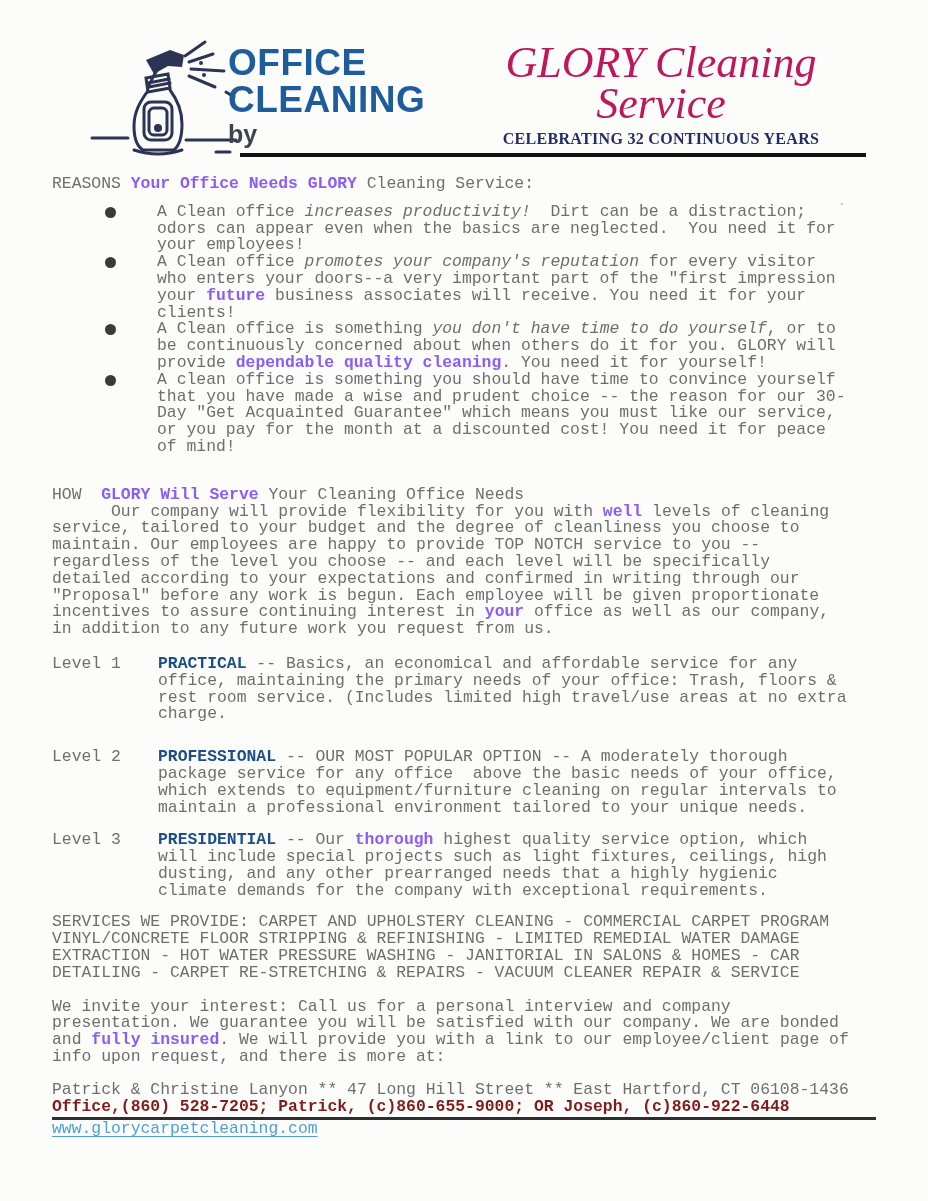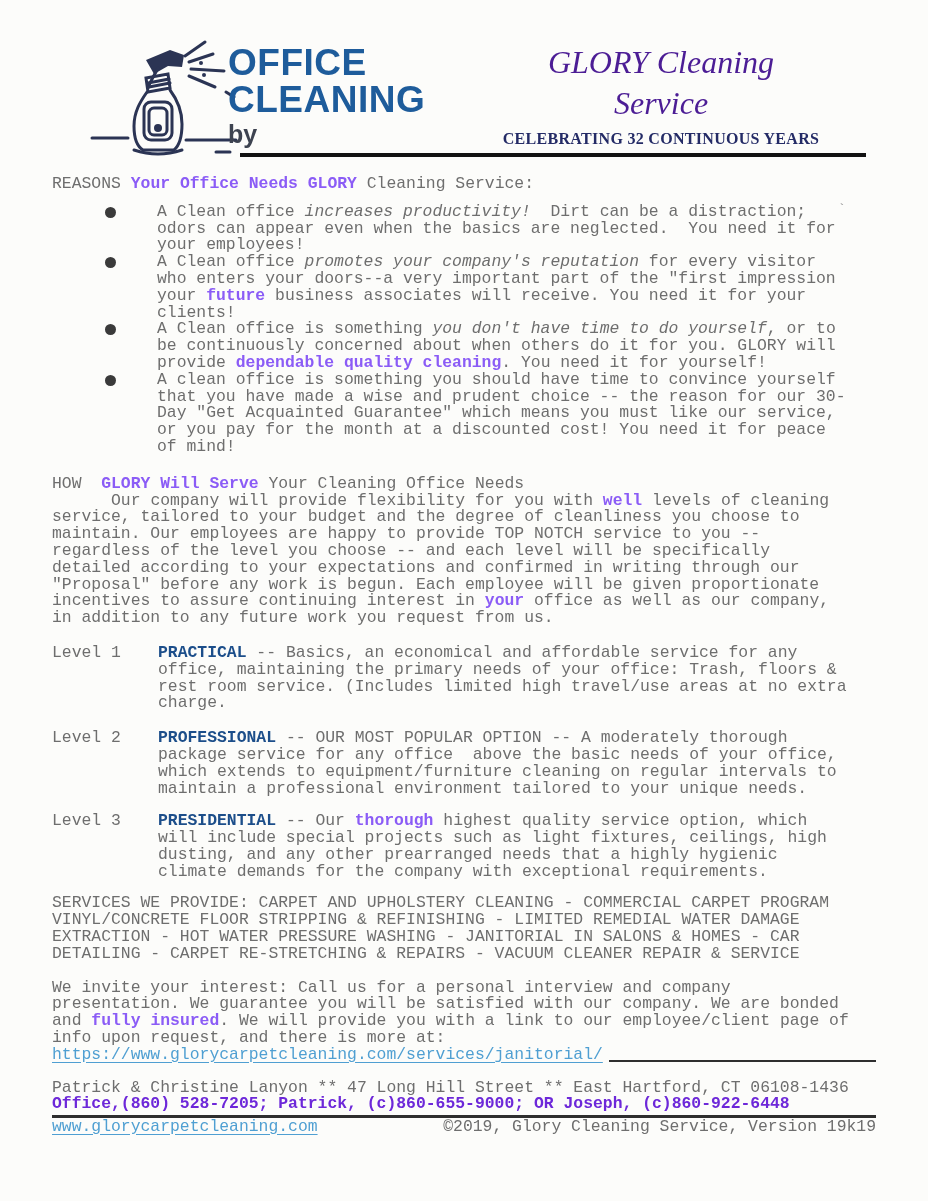--- a/index.html
+++ b/index.html
@@ -17,21 +17,21 @@
     position:absolute;left:228px;top:44px;
     font-family:"Liberation Sans","DejaVu Sans",sans-serif;
     font-weight:bold;color:#1e5c9b;font-size:37px;line-height:37px;letter-spacing:.5px;
   }
   .wordmark .by{
     display:block;font-size:25px;line-height:26px;color:#3d4350;margin-top:3px;letter-spacing:0;
   }
   .brand{position:absolute;left:452px;top:42px;width:418px;text-align:center;}
   .brand-title{
     font-family:"Liberation Serif","DejaVu Serif",serif;font-style:italic;
-    color:#4c1d95;font-size:32px;line-height:41px;
+    color:#be185d;font-size:44px;line-height:41px;
   }
   .celebrating{
     font-family:"Liberation Serif","DejaVu Serif",serif;font-weight:bold;
     color:#242b66;font-size:16px;line-height:22px;margin-top:4px;letter-spacing:.3px;
   }
   .years{
     font-family:"Liberation Serif","DejaVu Serif",serif;font-weight:bold;
     color:#242b66;font-size:17px;line-height:19px;
   }
   .hdr-rule{position:absolute;left:240px;top:153px;width:626px;height:4px;background:#121212;}
@@ -47,42 +47,42 @@
   .s-bl{font-weight:bold;color:#1c4e8a;}
 
   .reasons{margin-bottom:11px;}
 
   .bullets{margin-left:53px;}
   .bullet-row{display:flex;align-items:flex-start;}
   .dot-cell{flex:0 0 52px;}
   .dot{display:block;width:11px;height:11px;border-radius:50%;background:#3a3a3a;margin-top:3px;}
   .bullet-text{flex:1;}
 
-  .how-head{margin-top:20px;}
+  .how-head{margin-top:31px;}
   .how-para{}
 
   .level-row{display:flex;align-items:flex-start;}
   .lv1{margin-top:18px;}
-  .lv2{margin-top:18px;}
+  .lv2{margin-top:26px;}
   .lv3{margin-top:16px;}
   .level-label{flex:0 0 106px;}
   .level-desc{flex:1;}
 
   .services{margin-top:15px;}
   .invite{margin-top:17px;}
 
   .link-row{display:flex;align-items:flex-end;}
   .link{
     color:#4f9fd2;text-decoration:underline;text-decoration-color:#4f9fd2;
     text-underline-offset:3px;cursor:pointer;
   }
   .rule-fill{flex:1;border-bottom:2.5px solid #2e2e2e;margin:0 0 2px 6px;}
 
   .footer{margin-top:16px;}
-  .f-bold{font-weight:bold;color:#6d28d9;}
+  .f-bold{font-weight:bold;color:#7f1d1d;}
   .f-rule{height:2.5px;background:#2e2e2e;margin:2px 0 1px 0;width:824px;}
   .f-last{display:flex;justify-content:space-between;}
   .tick{
     position:absolute;left:786px;top:26px;color:#8a8a8a;font-size:13px;
   }
 
   svg .ln{stroke:#2b3454;stroke-width:3;fill:none;stroke-linecap:round;}
   svg .fl{fill:#2b3454;stroke:none;}
 </style>
 </head>
@@ -218,30 +218,25 @@
     <div class="services rich">SERVICES WE PROVIDE: CARPET AND UPHOLSTERY CLEANING - COMMERCIAL CARPET PROGRAM
 VINYL/CONCRETE FLOOR STRIPPING &amp; REFINISHING - LIMITED REMEDIAL WATER DAMAGE
 EXTRACTION - HOT WATER PRESSURE WASHING - JANITORIAL IN SALONS &amp; HOMES - CAR
 DETAILING - CARPET RE-STRETCHING &amp; REPAIRS - VACUUM CLEANER REPAIR &amp; SERVICE</div>
 
     <div class="invite">
       <div class="rich"><span>We invite your interest: Call us for a personal interview and company
 presentation. We guarantee you will be satisfied with our company. We are bonded
 and </span><span class="s-b">fully insured</span><span>. We will provide you with a link to our employee/client page of
 info upon request, and there is more at:</span></div>
-      <div class="link-row">
-        <a class="link">https://www.glorycarpetcleaning.com/services/janitorial/</a>
-        <div class="rule-fill"></div>
-      </div>
     </div>
 
     <div class="footer">
       <div>Patrick &amp; Christine Lanyon ** 47 Long Hill Street ** East Hartford, CT 06108-1436</div>
       <div class="f-bold">Office,(860) 528-7205; Patrick, (c)860-655-9000; OR Joseph, (c)860-922-6448</div>
       <div class="f-rule"></div>
       <div class="f-last">
         <a class="link">www.glorycarpetcleaning.com</a>
-        <span>©2019, Glory Cleaning Service, Version 19k19</span>
       </div>
     </div>
 
   </div>
 </div>
 
 </body></html>

